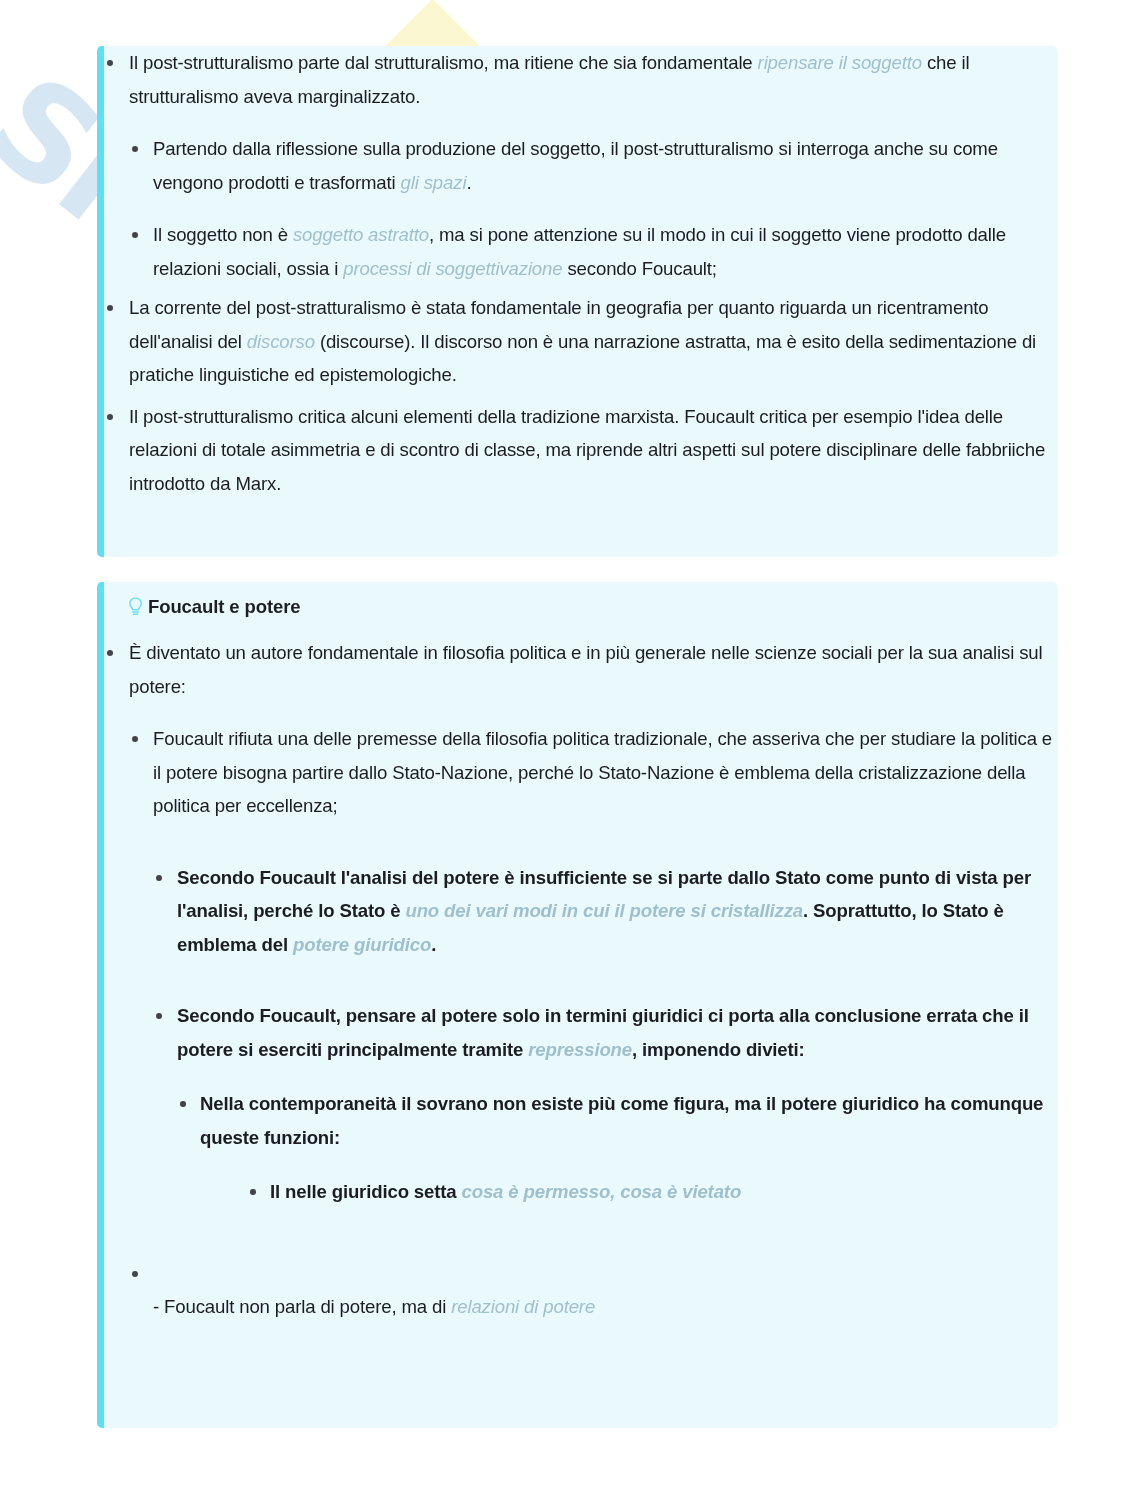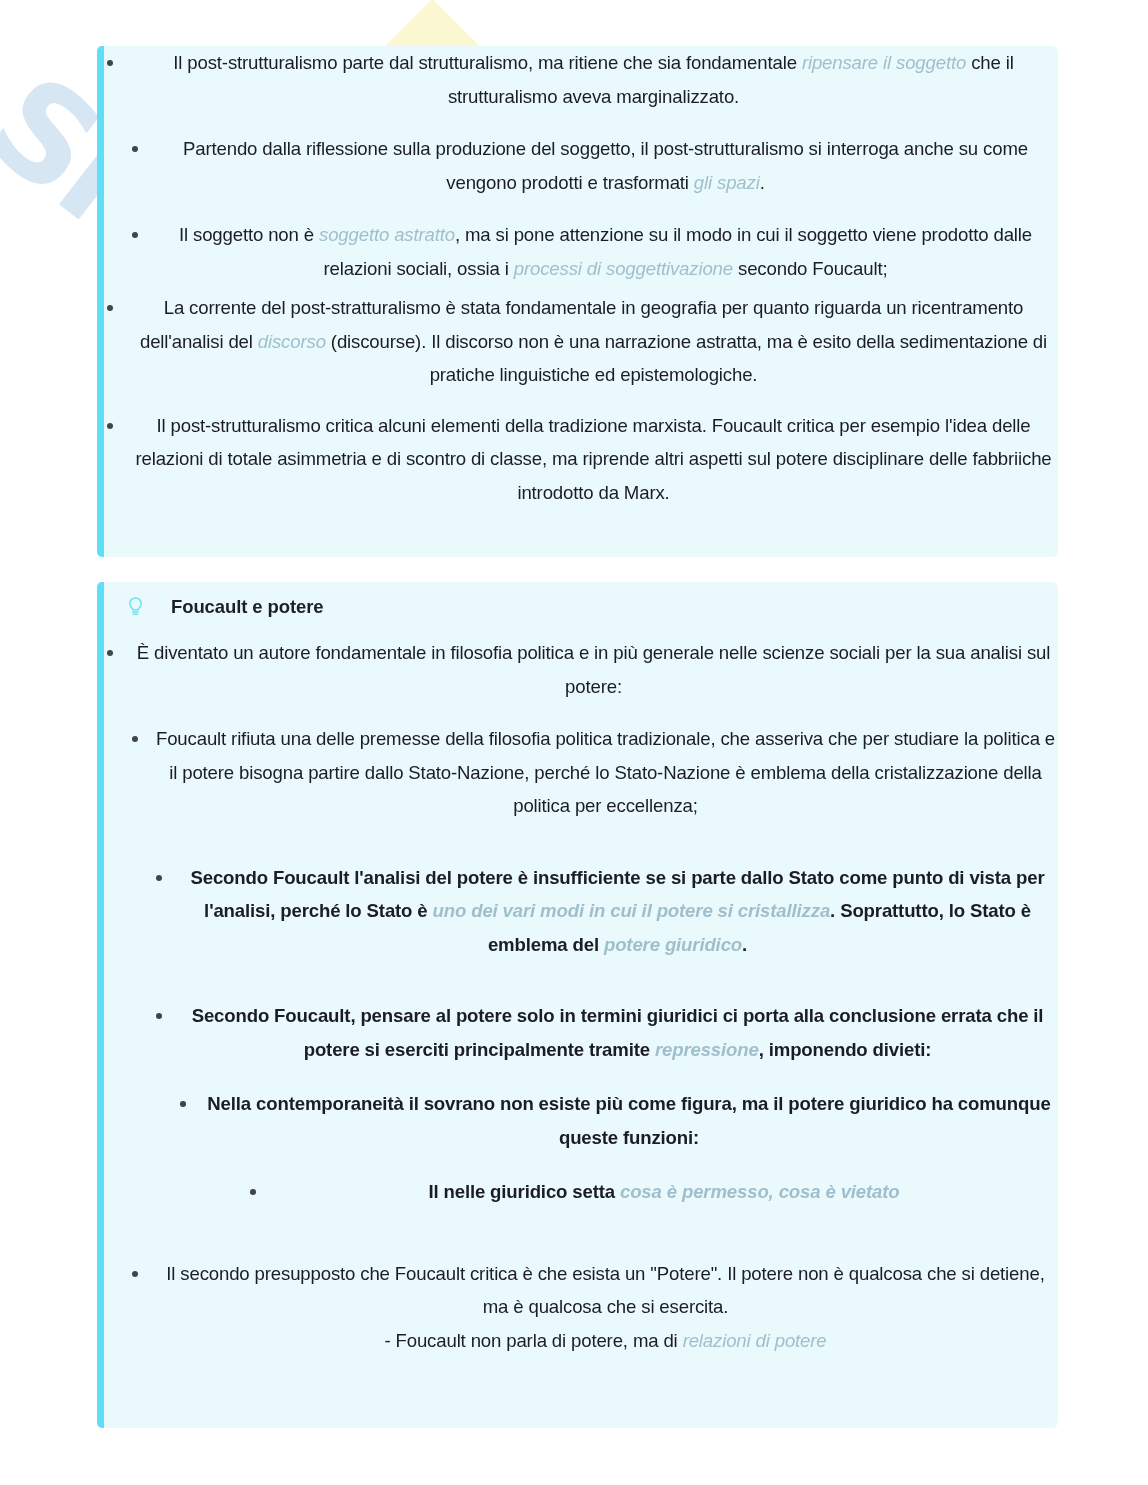--- a/index.html
+++ b/index.html
@@ -69,21 +69,20 @@
     opacity: .85;
   }
 
   
   .page {
     position: absolute;
     left: 0; top: 0;
     width: 1148px;
     height: 1321px;
     z-index: 10;
-    text-align: center;
   }
 
   .callout {
     position: absolute;
     left: 97px;
     width: 961px;
     background: #EAFAFC;
     border-left: 7px solid #5FDFF7;
     border-radius: 5px 6px 6px 5px;
   }
@@ -91,21 +90,21 @@
   .callout.block-two { top: 582px; height: 846px; }
 
   .callout-body {
     padding: 0;
   }
 
   
   .callout-heading {
     display: flex;
     align-items: center;
-    gap: 26px;
+    gap: 3px;
     padding: 14px 0 0 22px;
   }
   .bulb-icon { width: 19px; height: 22px; display: block; flex: 0 0 auto; }
   .callout-heading-text {
     font-size: 18.5px;
     font-weight: bold;
     color: #1E1E28;
     letter-spacing: -.1px;
   }
 
@@ -178,21 +177,21 @@
             <li>
               <span><span>Il soggetto non è </span><span class="hl">soggetto astratto</span><span>, ma si pone attenzione su il modo in cui il soggetto viene prodotto dalle relazioni sociali, ossia i </span><span class="hl">processi di soggettivazione</span><span> secondo Foucault;</span></span>
             </li>
           </ul>
         </li>
 
         <li style="margin-top:6px">
           <span><span>La corrente del post-stratturalismo è stata fondamentale in geografia per quanto riguarda un ricentramento dell'analisi del </span><span class="hl">discorso</span><span> (discourse). Il discorso non è una narrazione astratta, ma è esito della sedimentazione di pratiche linguistiche ed epistemologiche.</span></span>
         </li>
 
-        <li style="margin-top:17px">
+        <li style="margin-top:8px">
           <span>Il post-strutturalismo critica alcuni elementi della tradizione marxista. Foucault critica per esempio l'idea delle relazioni di totale asimmetria e di scontro di classe, ma riprende altri aspetti sul potere disciplinare delle fabbriiche introdotto da Marx.</span>
         </li>
 
       </ul>
     </div>
   </section>
 
   <section class="callout block-two">
     <div class="callout-body">
 
@@ -233,21 +232,21 @@
                         </li>
                       </ul>
                     </li>
                   </ul>
                 </li>
 
               </ul>
             </li>
 
             <li style="margin-top:48px">
-              <span><span>Il secondo presupposto che Foucault critica è che esista un "Potere". Il potere non è qualcosa che si detiene, ma è qualcosa che si esercita.</span><br><span>- Foucault non parla di potere, ma di </span><span class="hl">relazioni di potere</span></span>
+              <span><br><span>- Foucault non parla di potere, ma di </span><span class="hl">relazioni di potere</span></span>
             </li>
 
           </ul>
         </li>
       </ul>
 
     </div>
   </section>
 
 </div>

